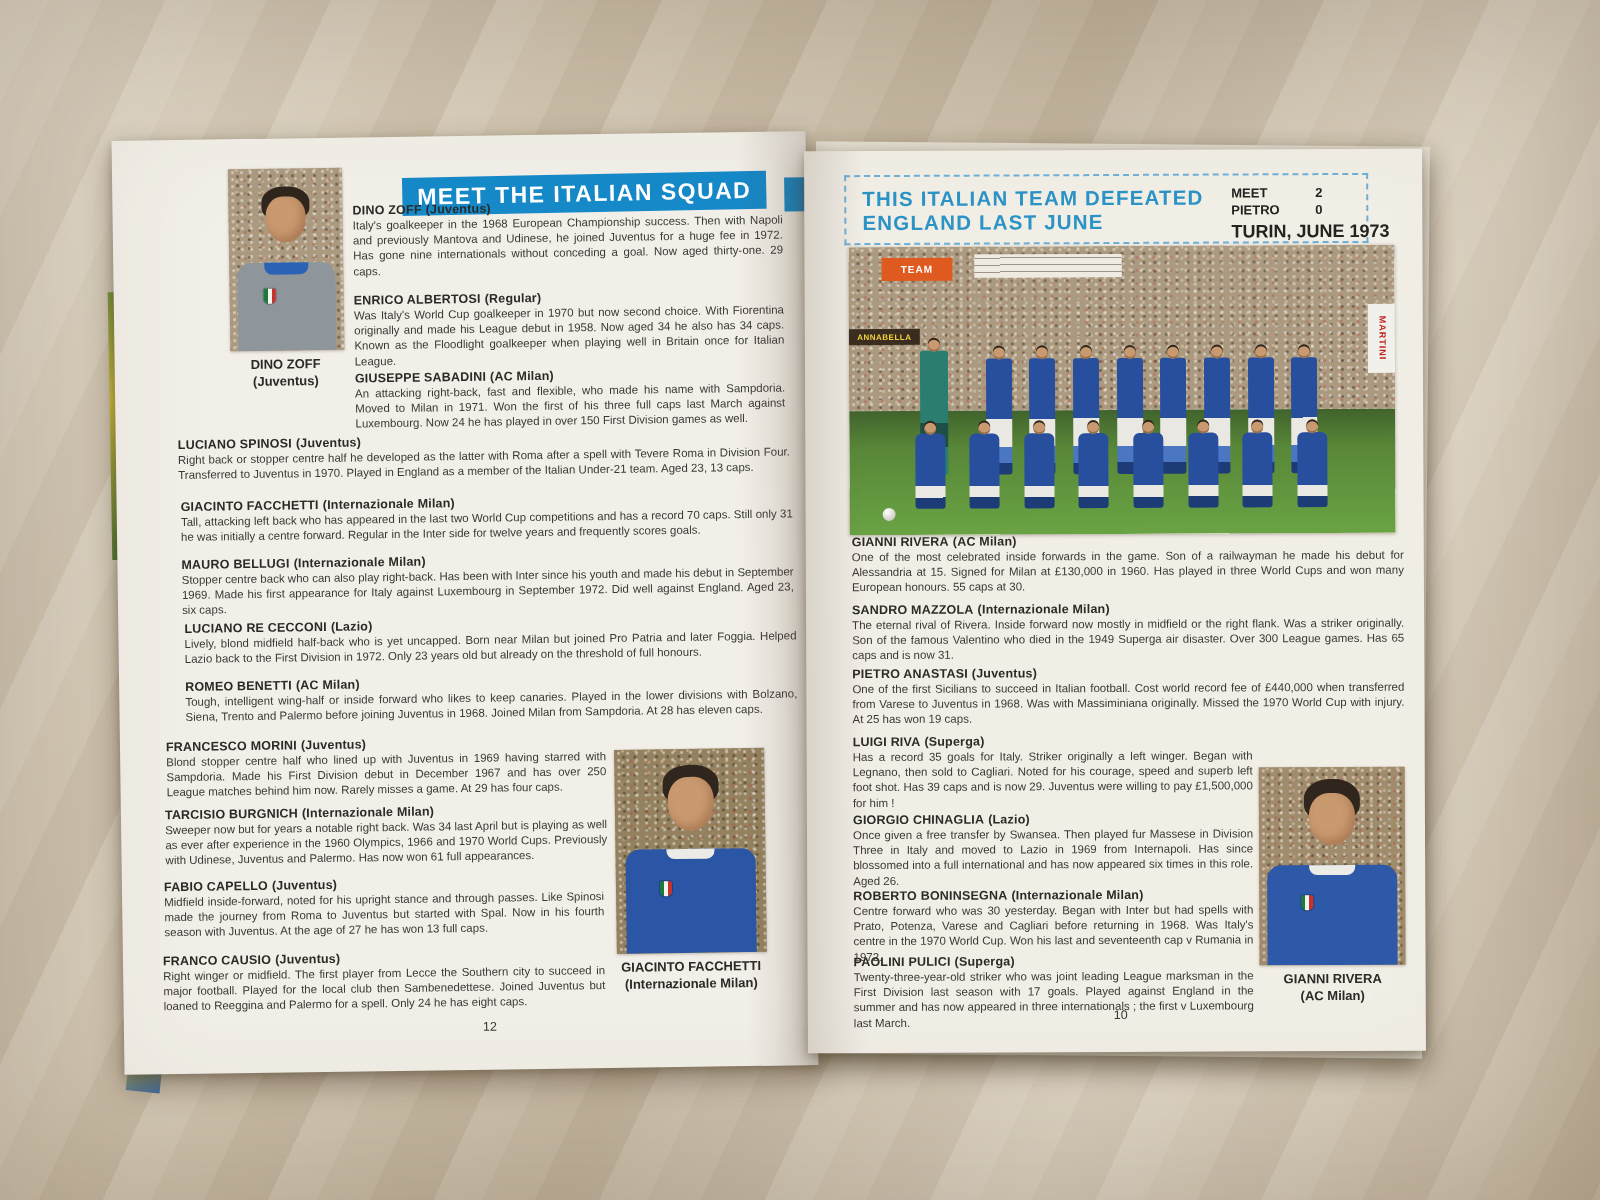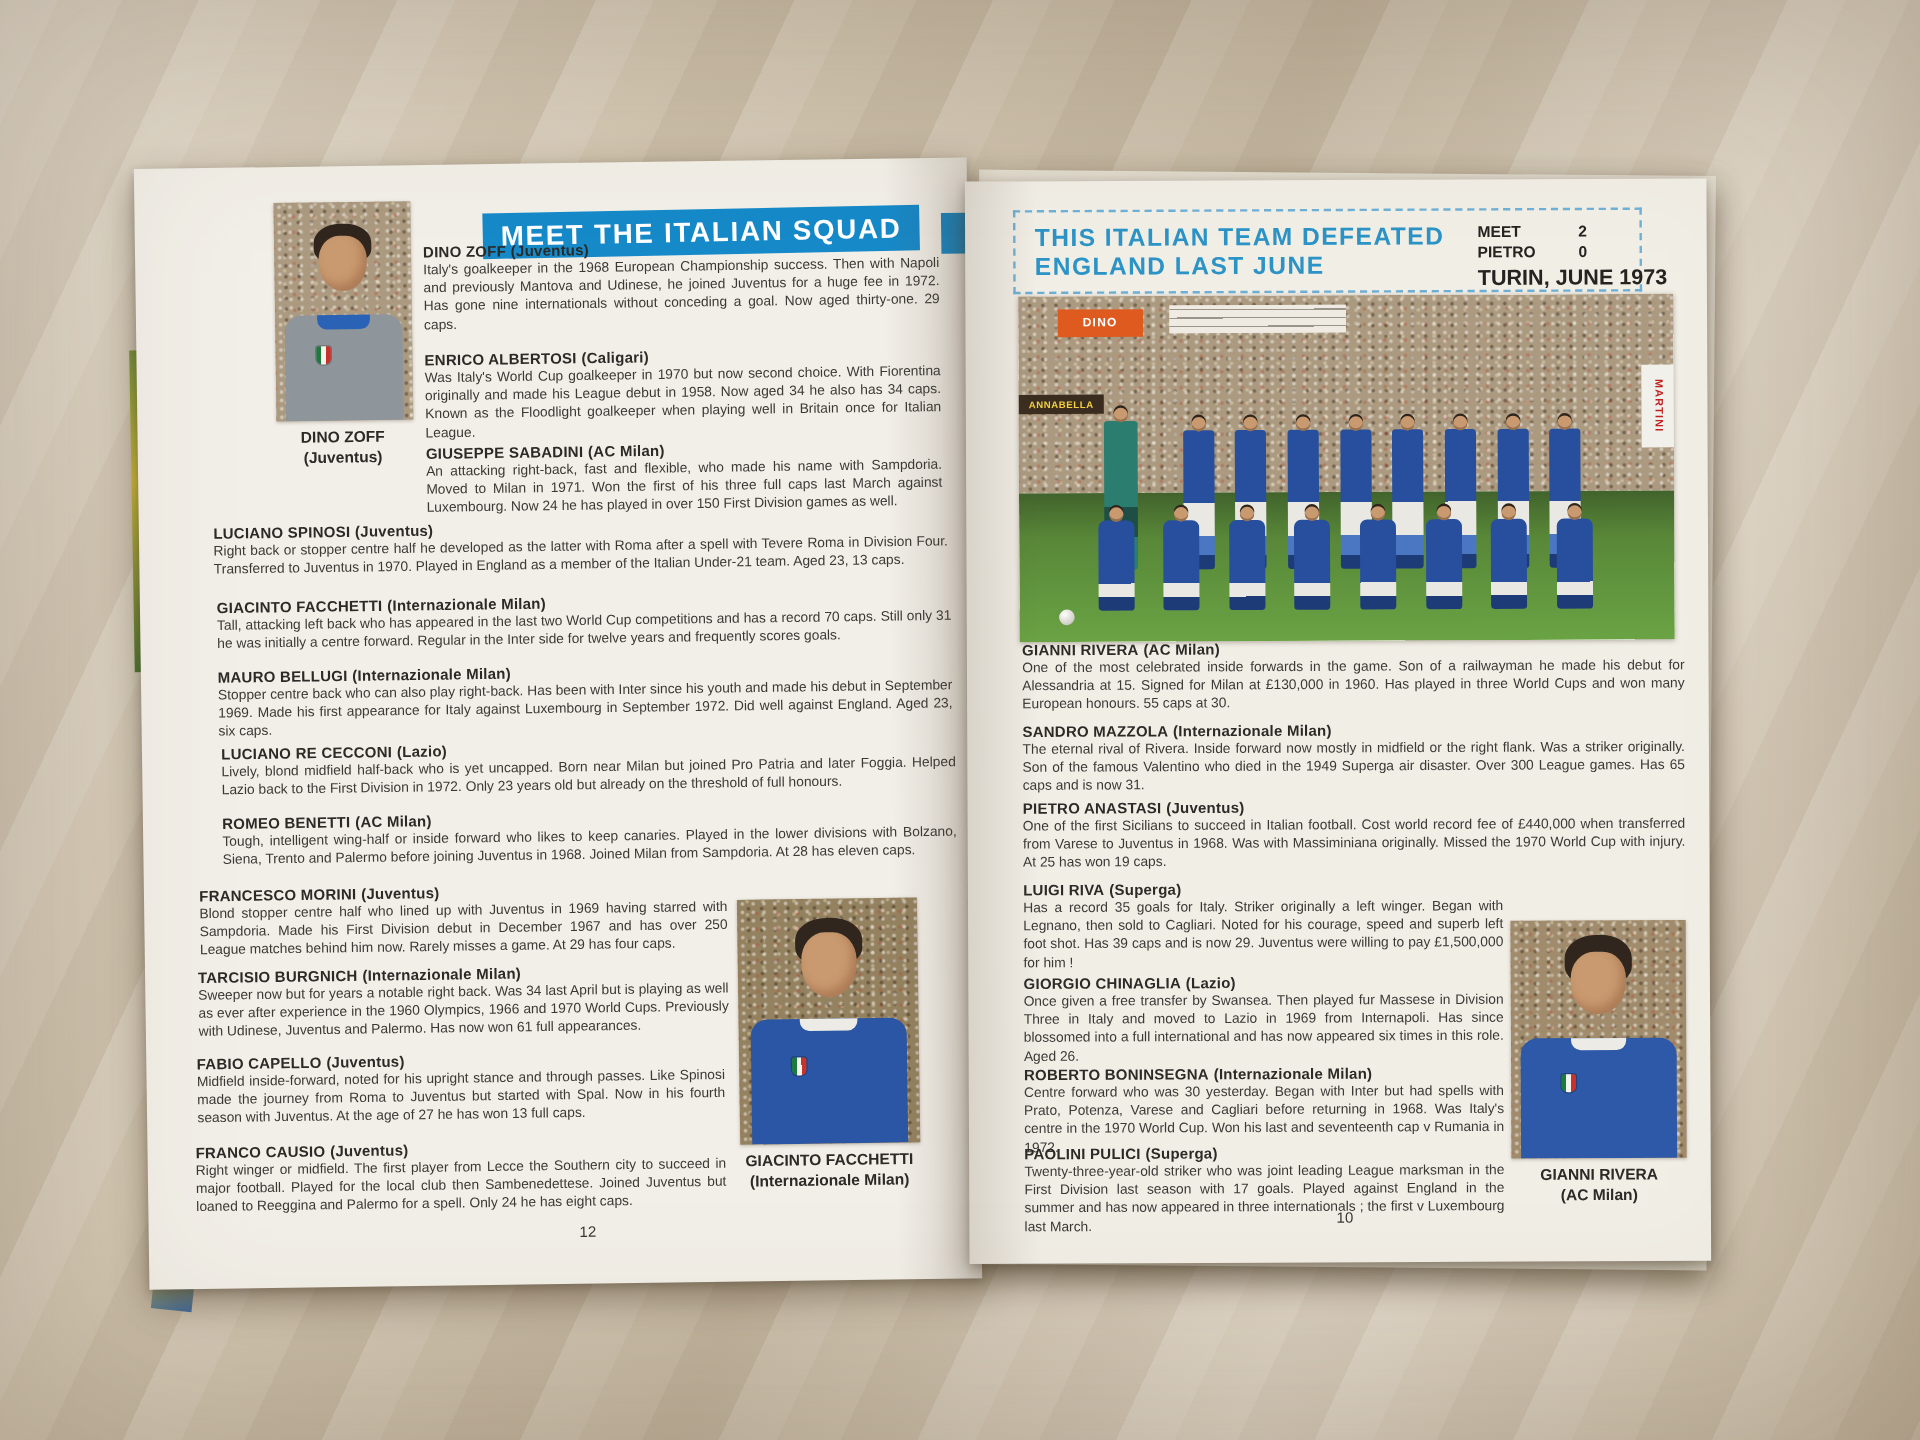--- a/index.html
+++ b/index.html
@@ -109,21 +109,21 @@
   <div class="caption" style="left:86px;top:218px;width:170px;">
     <div>DINO ZOFF</div>
     <div>(Juventus)</div>
   </div>
 
   <div class="pg" style="left:240px;top:66px;width:430px;">
     <div class="pname"><span>DINO ZOFF</span><span class="club">(Juventus)</span></div>
     <div class="ptext">Italy's goalkeeper in the 1968 European Championship success. Then with Napoli and previously Mantova and Udinese, he joined Juventus for a huge fee in 1972. Has gone nine internationals without conceding a goal. Now aged thirty-one. 29 caps.</div>
   </div>
   <div class="pg" style="left:240px;top:156px;width:430px;">
-    <div class="pname"><span>ENRICO ALBERTOSI</span><span class="club">(Caligari)</span></div>
+    <div class="pname"><span>ENRICO ALBERTOSI</span><span class="club">(Regular)</span></div>
     <div class="ptext">Was Italy's World Cup goalkeeper in 1970 but now second choice. With Fiorentina originally and made his League debut in 1958. Now aged 34 he also has 34 caps. Known as the Floodlight goalkeeper when playing well in Britain once for Italian League.</div>
   </div>
   <div class="pg" style="left:240px;top:234px;width:430px;">
     <div class="pname"><span>GIUSEPPE SABADINI</span><span class="club">(AC Milan)</span></div>
     <div class="ptext">An attacking right-back, fast and flexible, who made his name with Sampdoria. Moved to Milan in 1971. Won the first of his three full caps last March against Luxembourg. Now 24 he has played in over 150 First Division games as well.</div>
   </div>
   <div class="pg" style="left:62px;top:298px;width:612px;">
     <div class="pname"><span>LUCIANO SPINOSI</span><span class="club">(Juventus)</span></div>
     <div class="ptext">Right back or stopper centre half he developed as the latter with Roma after a spell with Tevere Roma in Division Four. Transferred to Juventus in 1970. Played in England as a member of the Italian Under-21 team. Aged 23, 13 caps.</div>
   </div>
@@ -191,21 +191,21 @@
       <div class="score-row">
         <span class="t">PIETRO</span>
         <span>0</span>
       </div>
       <div class="score-venue">TURIN, JUNE 1973</div>
     </div>
   </div>
 
   <div class="team-photo" style="left:44px;top:96px;width:546px;height:288px;">
     <div class="tp-crowd crowd">
-      <div class="tp-board tp-board-mago">DINO</div>
+      <div class="tp-board tp-board-mago">TEAM</div>
       <div class="tp-board tp-board-credit"></div>
       <div class="tp-board tp-board-annabella">ANNABELLA</div>
       <div class="tp-board tp-board-martini">MARTINI</div>
     </div>
     <div class="tp-pitch"></div>
     <span class="pl gk" style="left:13%;"></span>
     <span class="pl s" style="left:25%;"></span>
     <span class="pl s" style="left:33%;"></span>
     <span class="pl s" style="left:41%;"></span>
     <span class="pl s" style="left:49%;"></span>

